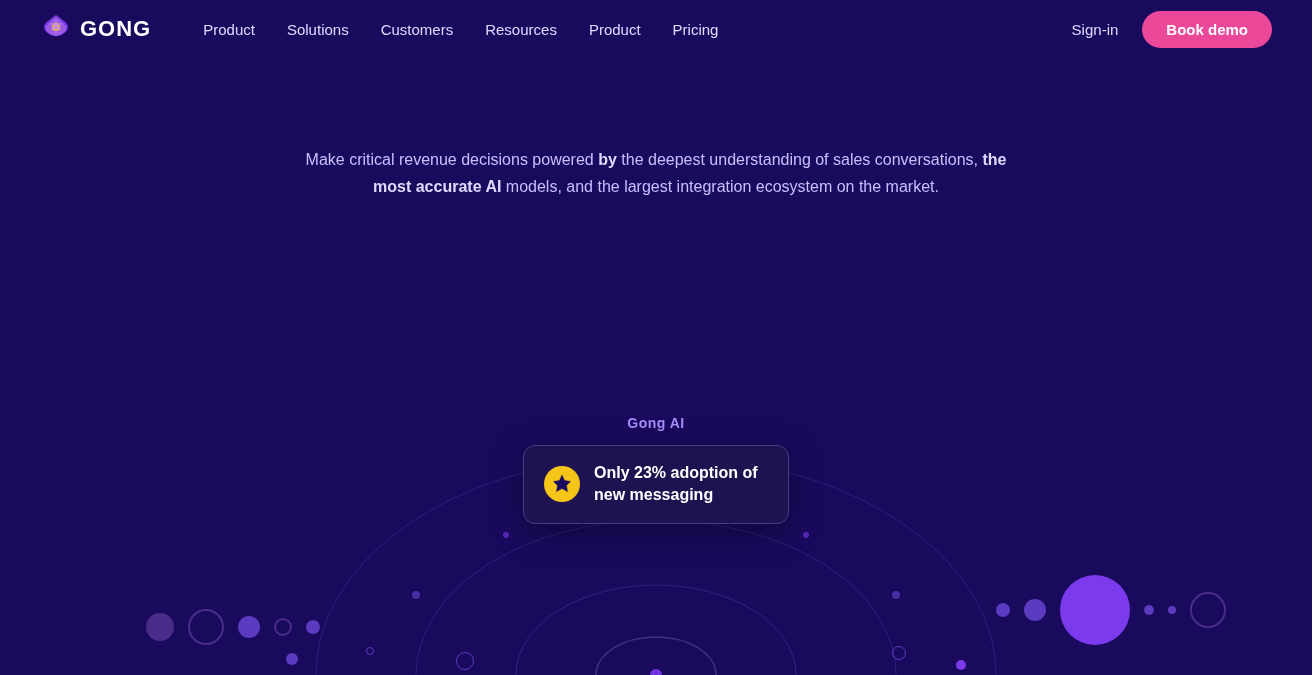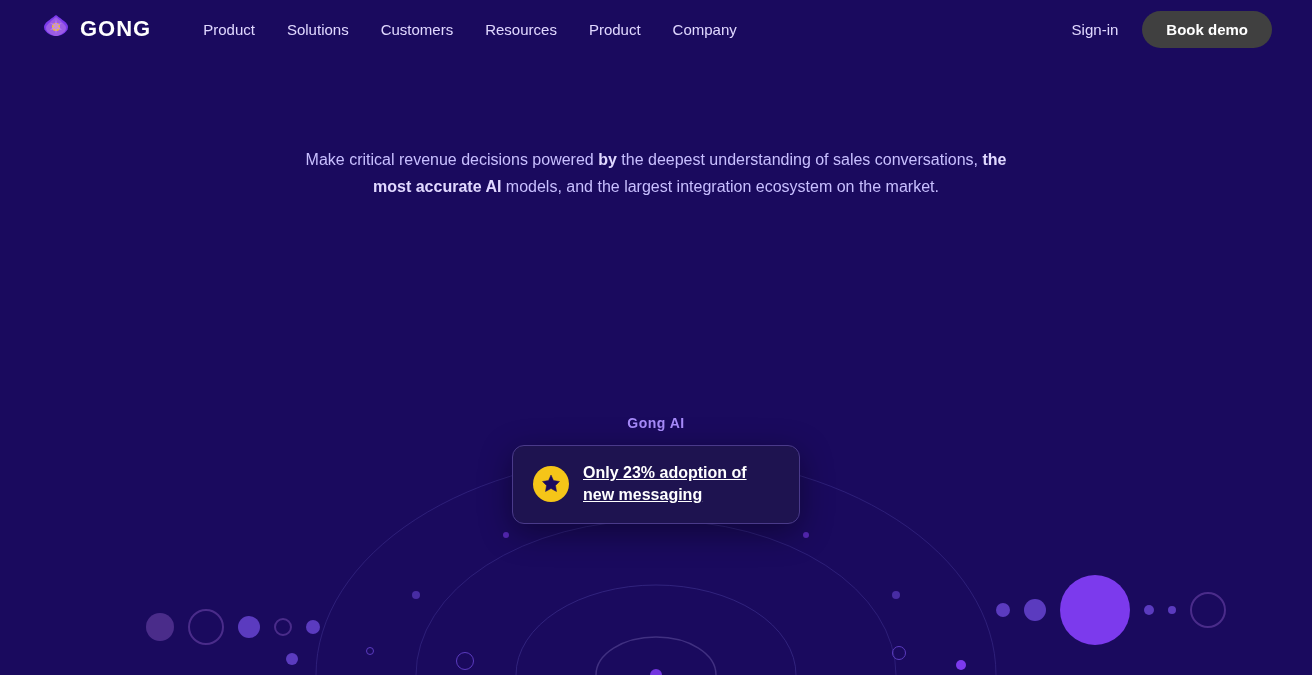--- a/index.html
+++ b/index.html
@@ -68,21 +68,21 @@
 
     .sign-in-link {
       color: #e0d8ff;
       font-size: 15px;
       font-weight: 500;
       cursor: pointer;
       text-decoration: none;
     }
 
     .book-demo-btn {
-      background: #404040;
+      background: #ec4899;
       color: #fff;
       border: none;
       border-radius: 24px;
       padding: 10px 24px;
       font-size: 15px;
       font-weight: 700;
       cursor: pointer;
       white-space: nowrap;
     }
 
@@ -163,23 +163,22 @@
       top: 50px;
       left: 50%;
       transform: translateX(-50%);
       background: #1e1350;
       border: 1.5px solid #4a3a8a;
       border-radius: 12px;
       padding: 16px 20px;
       display: flex;
       align-items: center;
       gap: 14px;
-      width: 288px;
+      width: 266px;
       box-shadow: 0 8px 32px rgba(0,0,0,0.4);
-      text-decoration: underline;
     }
 
     .notif-icon {
       width: 36px;
       height: 36px;
       background: #f5c518;
       border-radius: 50%;
       display: flex;
       align-items: center;
       justify-content: center;
@@ -208,21 +207,21 @@
     </svg>
     <span class="logo-text">GONG</span>
   </a>
 
   <div class="nav-links">
     <a class="nav-link" href="#">Product</a>
     <a class="nav-link" href="#">Solutions</a>
     <a class="nav-link" href="#">Customers</a>
     <a class="nav-link" href="#">Resources</a>
     <a class="nav-link" href="#">Product</a>
-    <a class="nav-link" href="#">Company</a>
+    <a class="nav-link" href="#">Pricing</a>
   </div>
 
   <div class="nav-actions">
     <a class="sign-in-link" href="#">Sign-in</a>
     <button class="book-demo-btn">Book demo</button>
   </div>
 </nav>
 
 <section class="hero">
 

